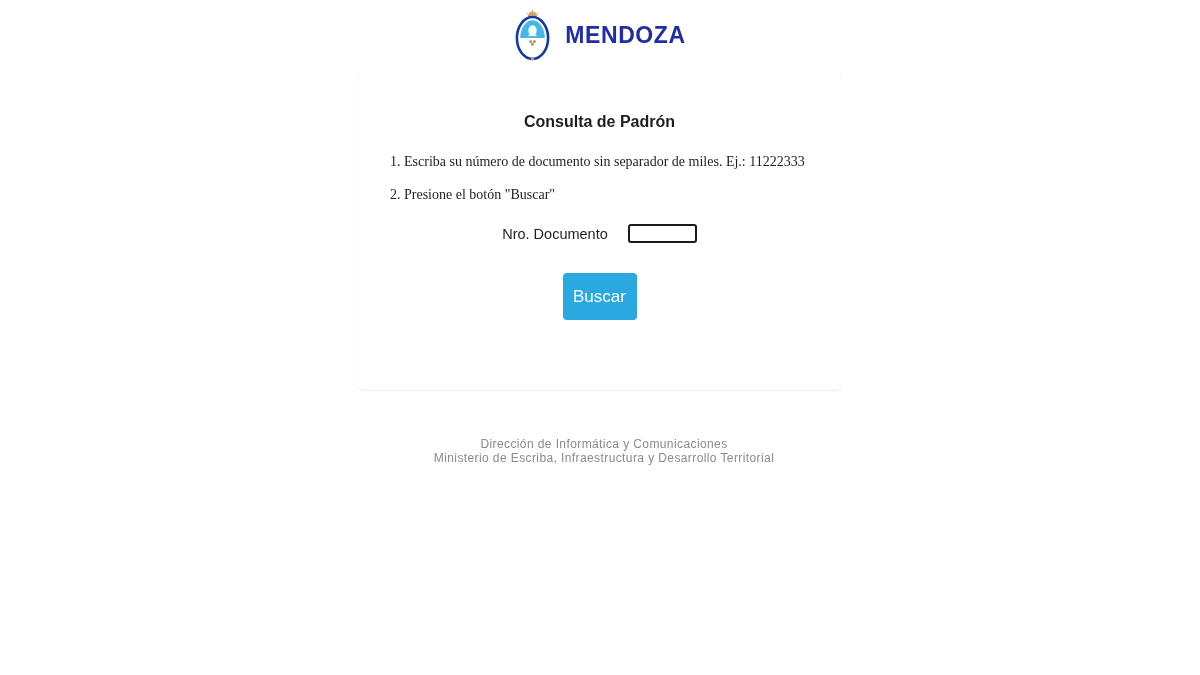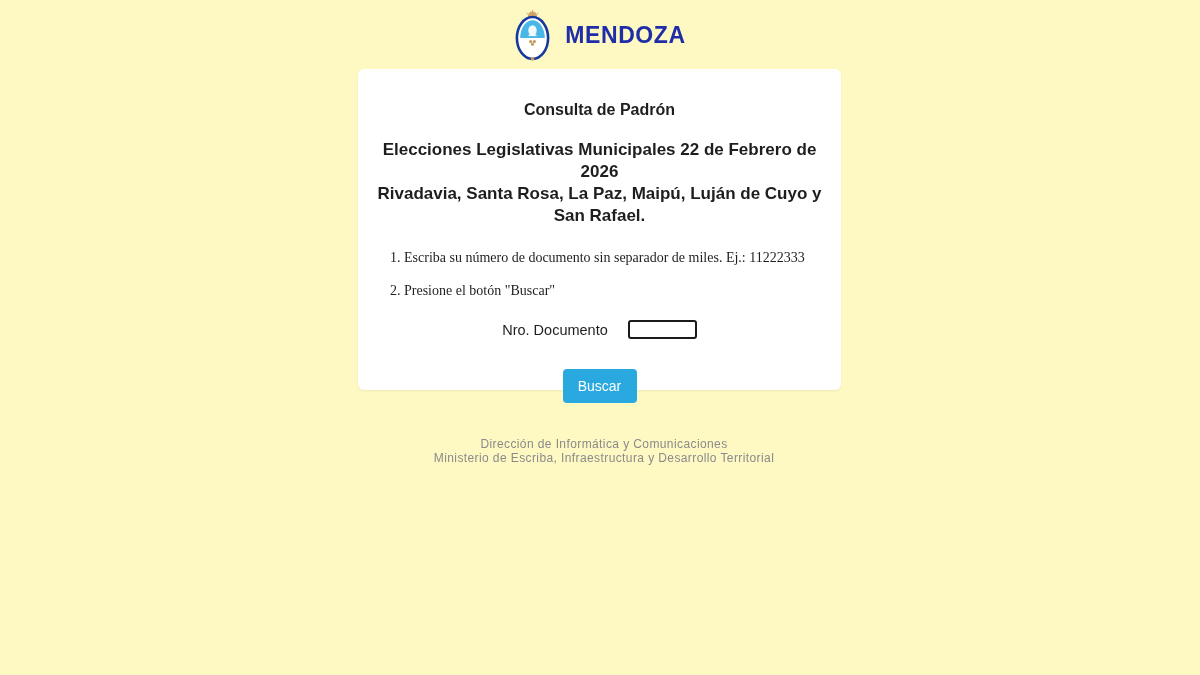--- a/index.html
+++ b/index.html
@@ -5,42 +5,42 @@
   html, body { margin: 0; padding: 0; }
   body {
     width: 1200px; height: 675px;
     font-family: "Liberation Sans", "DejaVu Sans", sans-serif;
     background: #dcdcdc;
     overflow: hidden;
   }
   .page {
     position: relative;
     width: 1200px; height: 675px;
-    background: #fef9c3;
+    background: #ffffff;
   }
   
   .header {
     position: absolute; top: 8px; left: 0; right: 0; height: 54px;
     display: flex; justify-content: center; align-items: center; gap: 14px;
   }
   .brand-text {
     font-size: 23px; font-weight: 800; color: #1f2da8;
     letter-spacing: 0.6px;
   }
   
   .card {
     position: absolute; left: 358px; top: 69px;
     width: 483px; height: 321px;
     background: #ffffff; border-radius: 6px;
     box-shadow: 0 1px 2px rgba(0,0,0,0.07);
     box-sizing: border-box;
     color: #212121;
   }
   .card-title {
-    margin: 0; padding-top: 32px;
+    margin: 12px; padding-top: 32px;
     text-align: center;
     font-size: 16px; font-weight: bold; color: #1e1e1e;
   }
   .card-heading {
     margin: 20px 10px 0 10px;
     text-align: center;
     font-size: 17px; font-weight: bold; color: #1e1e1e;
     line-height: 22px;
   }
   .instruction {
@@ -61,25 +61,25 @@
     border: 2px solid #1a1a1a; border-radius: 3px;
     background: #ffffff;
     font-size: 13px; padding: 0 2px;
     outline: none;
   }
   .btn-row {
     margin-top: 30px;
     display: flex; justify-content: center;
   }
   .buscar-btn {
-    width: 74px; height: 34px;
+    width: 74px; height: 47px;
     background: #29a9e0; color: #ffffff;
     border: none; border-radius: 4px;
     font-family: "Liberation Sans", "DejaVu Sans", sans-serif;
-    font-size: 14px;
+    font-size: 17px;
     cursor: pointer;
   }
   
   .footer {
     position: absolute; top: 437px; left: 8px; right: 0;
     text-align: center;
     color: #8a8a8a;
     font-size: 12px; line-height: 14px;
     letter-spacing: 0.4px;
   }
@@ -113,24 +113,20 @@
 
         <rect x="16.8" y="47.2" width="3.4" height="3" rx="1" fill="#c49a62"></rect>
       </svg>
     </span>
     <span class="brand-text">MENDOZA</span>
   </div>
 
   <div class="card">
     <h1 class="card-title">Consulta de Padrón</h1>
 
-    <div class="card-heading">
-      <div>Elecciones Legislativas Municipales 22 de Febrero de 2026</div>
-      <div>Rivadavia, Santa Rosa, La Paz, Maipú, Luján de Cuyo y San Rafael.</div>
-    </div>
 
     <p class="instruction instruction-1">1. Escriba su número de documento sin separador de miles. Ej.: 11222333</p>
     <p class="instruction instruction-2">2. Presione el botón "Buscar"</p>
 
     <div class="doc-row">
       <label class="doc-label">Nro. Documento</label>
       <input class="doc-input" type="text" value="" style="">
     </div>
 
     <div class="btn-row">

